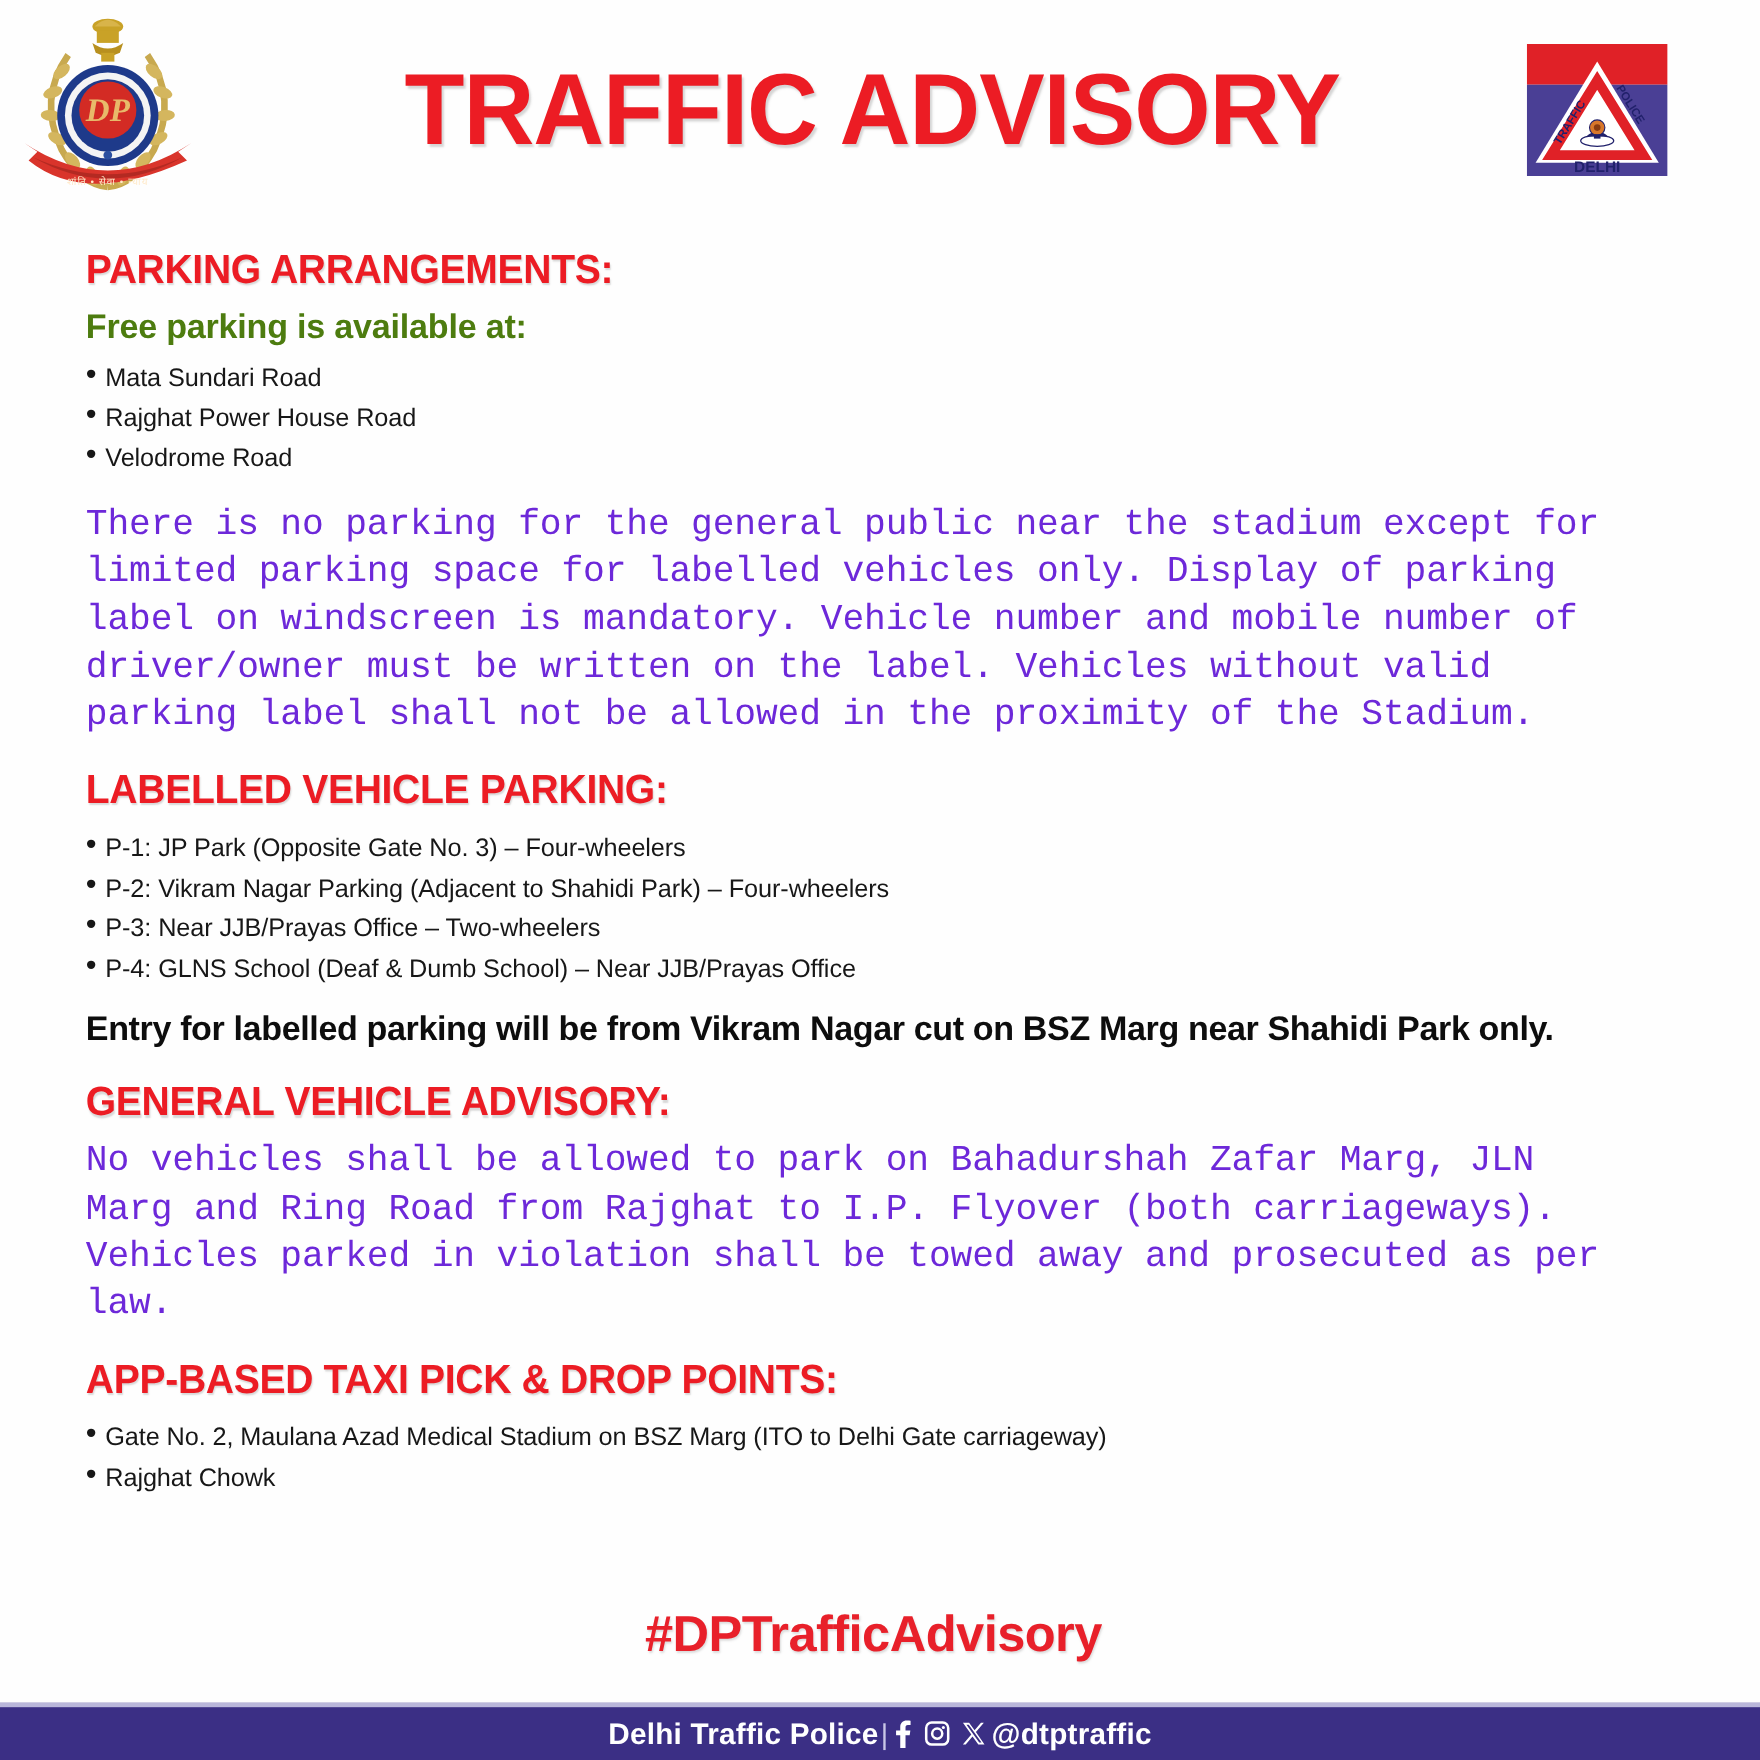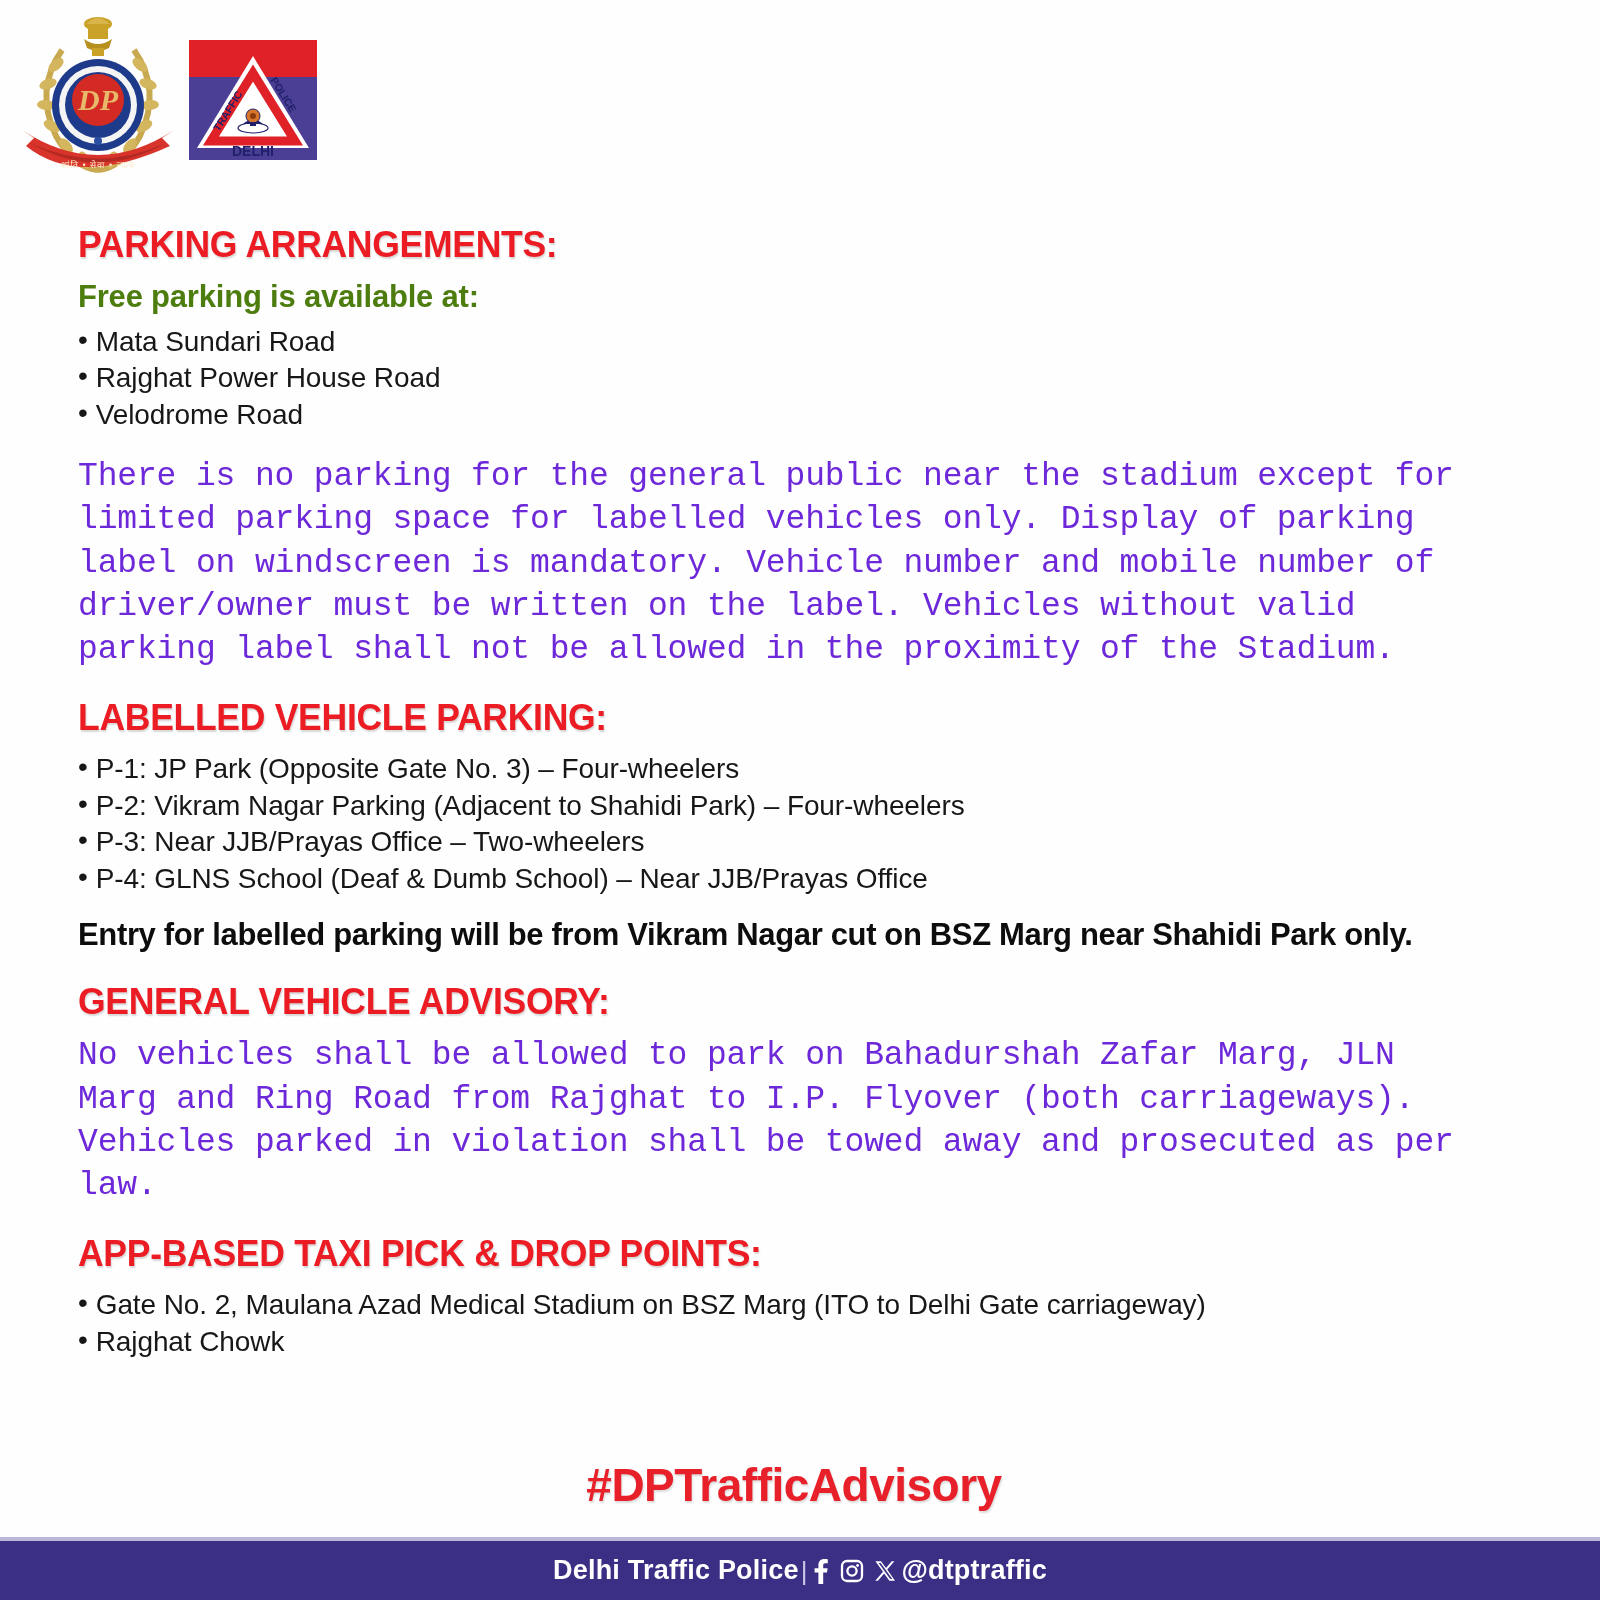--- a/index.html
+++ b/index.html
@@ -101,21 +101,21 @@
     letter-spacing: -0.2px;
     line-height: 1.2;
   }
 
   .bullets {
     list-style: none;
     margin: 0;
     padding: 0;
   }
   .bullets li {
-    font-size: 28px;
+    font-size: 23px;
     font-weight: 400;
     color: #171717;
     line-height: 1.30;
     letter-spacing: -0.1px;
     white-space: nowrap;
   }
   .bullets li::before {
     content: "\2022";
     margin-right: 8px;
     font-size: 28px;
@@ -160,21 +160,21 @@
     letter-spacing: -0.5px;
     text-shadow: 1px 2px 2px rgba(140,140,140,0.30);
   }
 
   
   .bottom-bar {
     position: absolute;
     left: 0;
     bottom: 0;
     width: 1600px;
-    height: 63px;
+    height: 52px;
     background: #3B2F85;
     border-top: 4px solid #b9b6da;
     display: flex;
     align-items: center;
     justify-content: center;
     box-sizing: border-box;
   }
   .bar-text {
     color: #ffffff;
     font-size: 27px;
@@ -251,20 +251,23 @@
 
         <g>
           <path d="M4 120 L16 128 L8 136 Q60 178 152 136 L144 128 L156 120
                    Q80 170 4 120 Z" fill="#d9342b"></path>
           <path d="M12 133 Q80 172 148 133 Q80 164 12 133 Z" fill="#b32a22"></path>
         </g>
         <text x="80" y="158" text-anchor="middle" font-family="Liberation Sans, sans-serif" font-size="9" fill="#ffe9c8" letter-spacing="1">शांति • सेवा • न्याय</text>
       </svg>
     </div>
 
+    <div class="title-wrap">
+      <h1 class="main-title">TRAFFIC ADVISORY</h1>
+    </div>
 
     <div class="tp-logo">
       <svg width="128" height="120" viewBox="0 0 128 120">
         <rect x="0" y="0" width="128" height="37" fill="#e02127"></rect>
         <rect x="0" y="37" width="128" height="83" fill="#4a3f95"></rect>
 
         <polygon points="64,16 120,108 8,108" fill="#ffffff"></polygon>
 
         <polygon points="64,33 106,101 22,101" fill="none" stroke="#e02127" stroke-width="9"></polygon>
 

